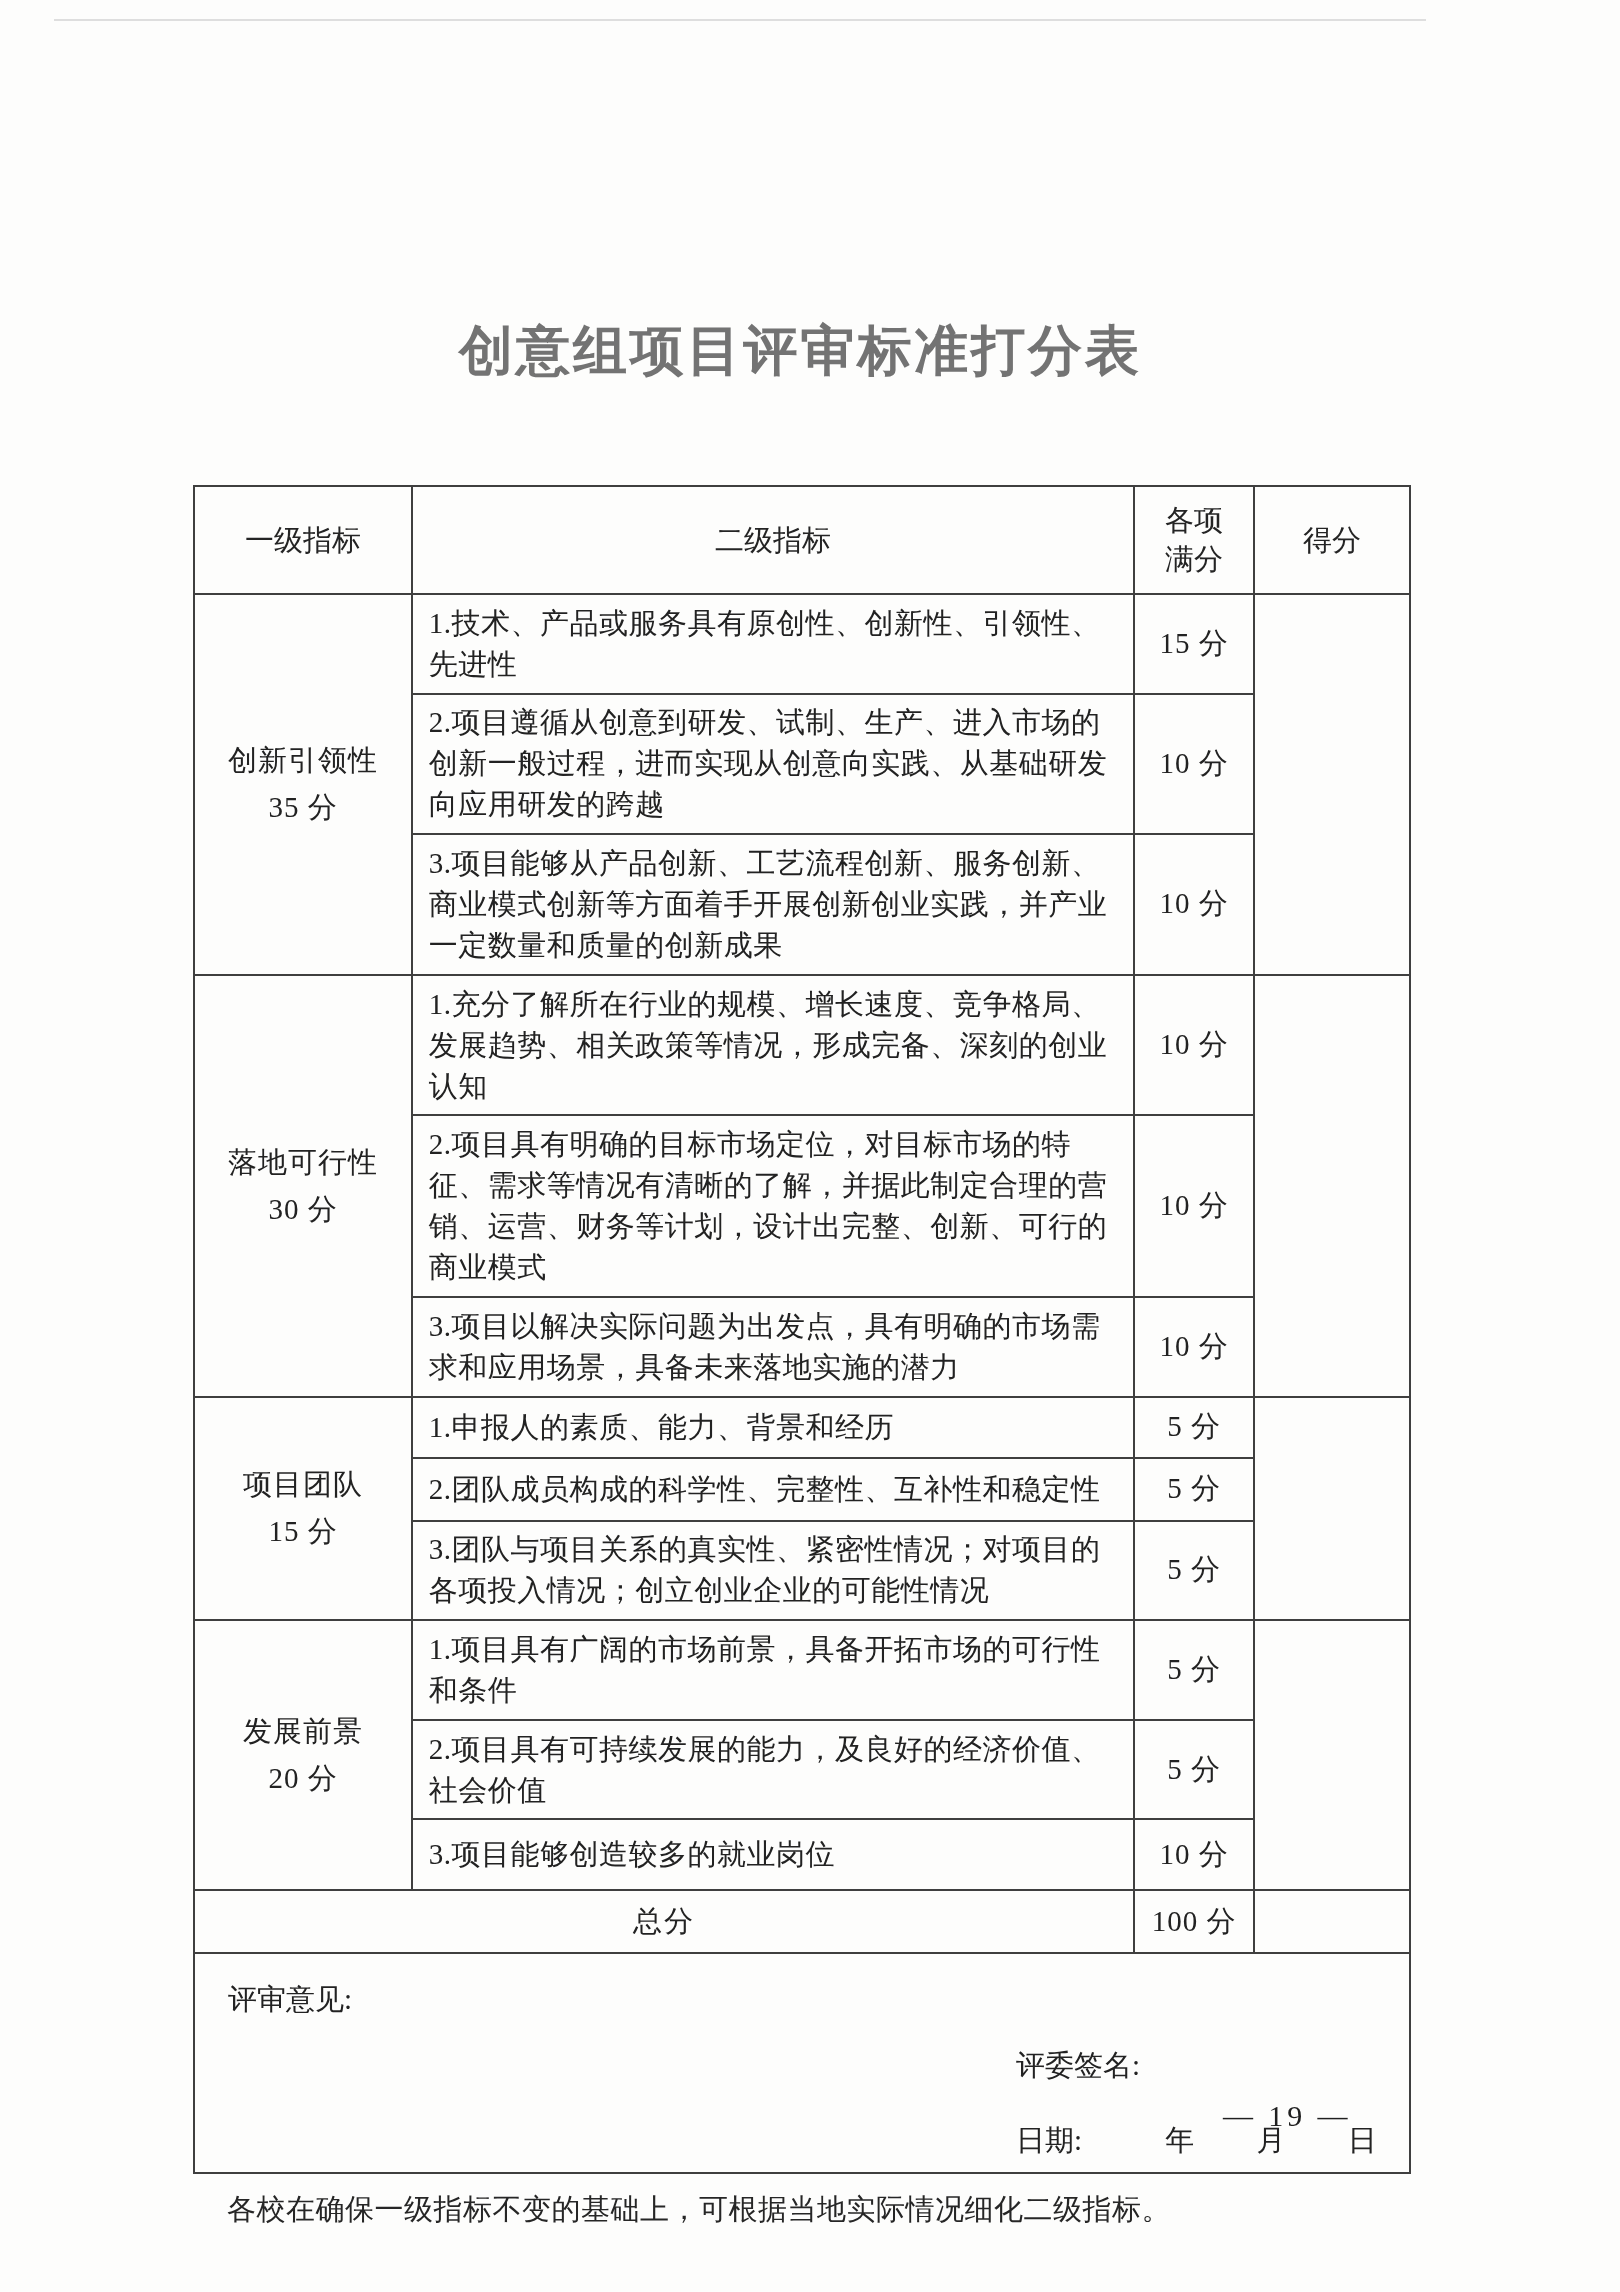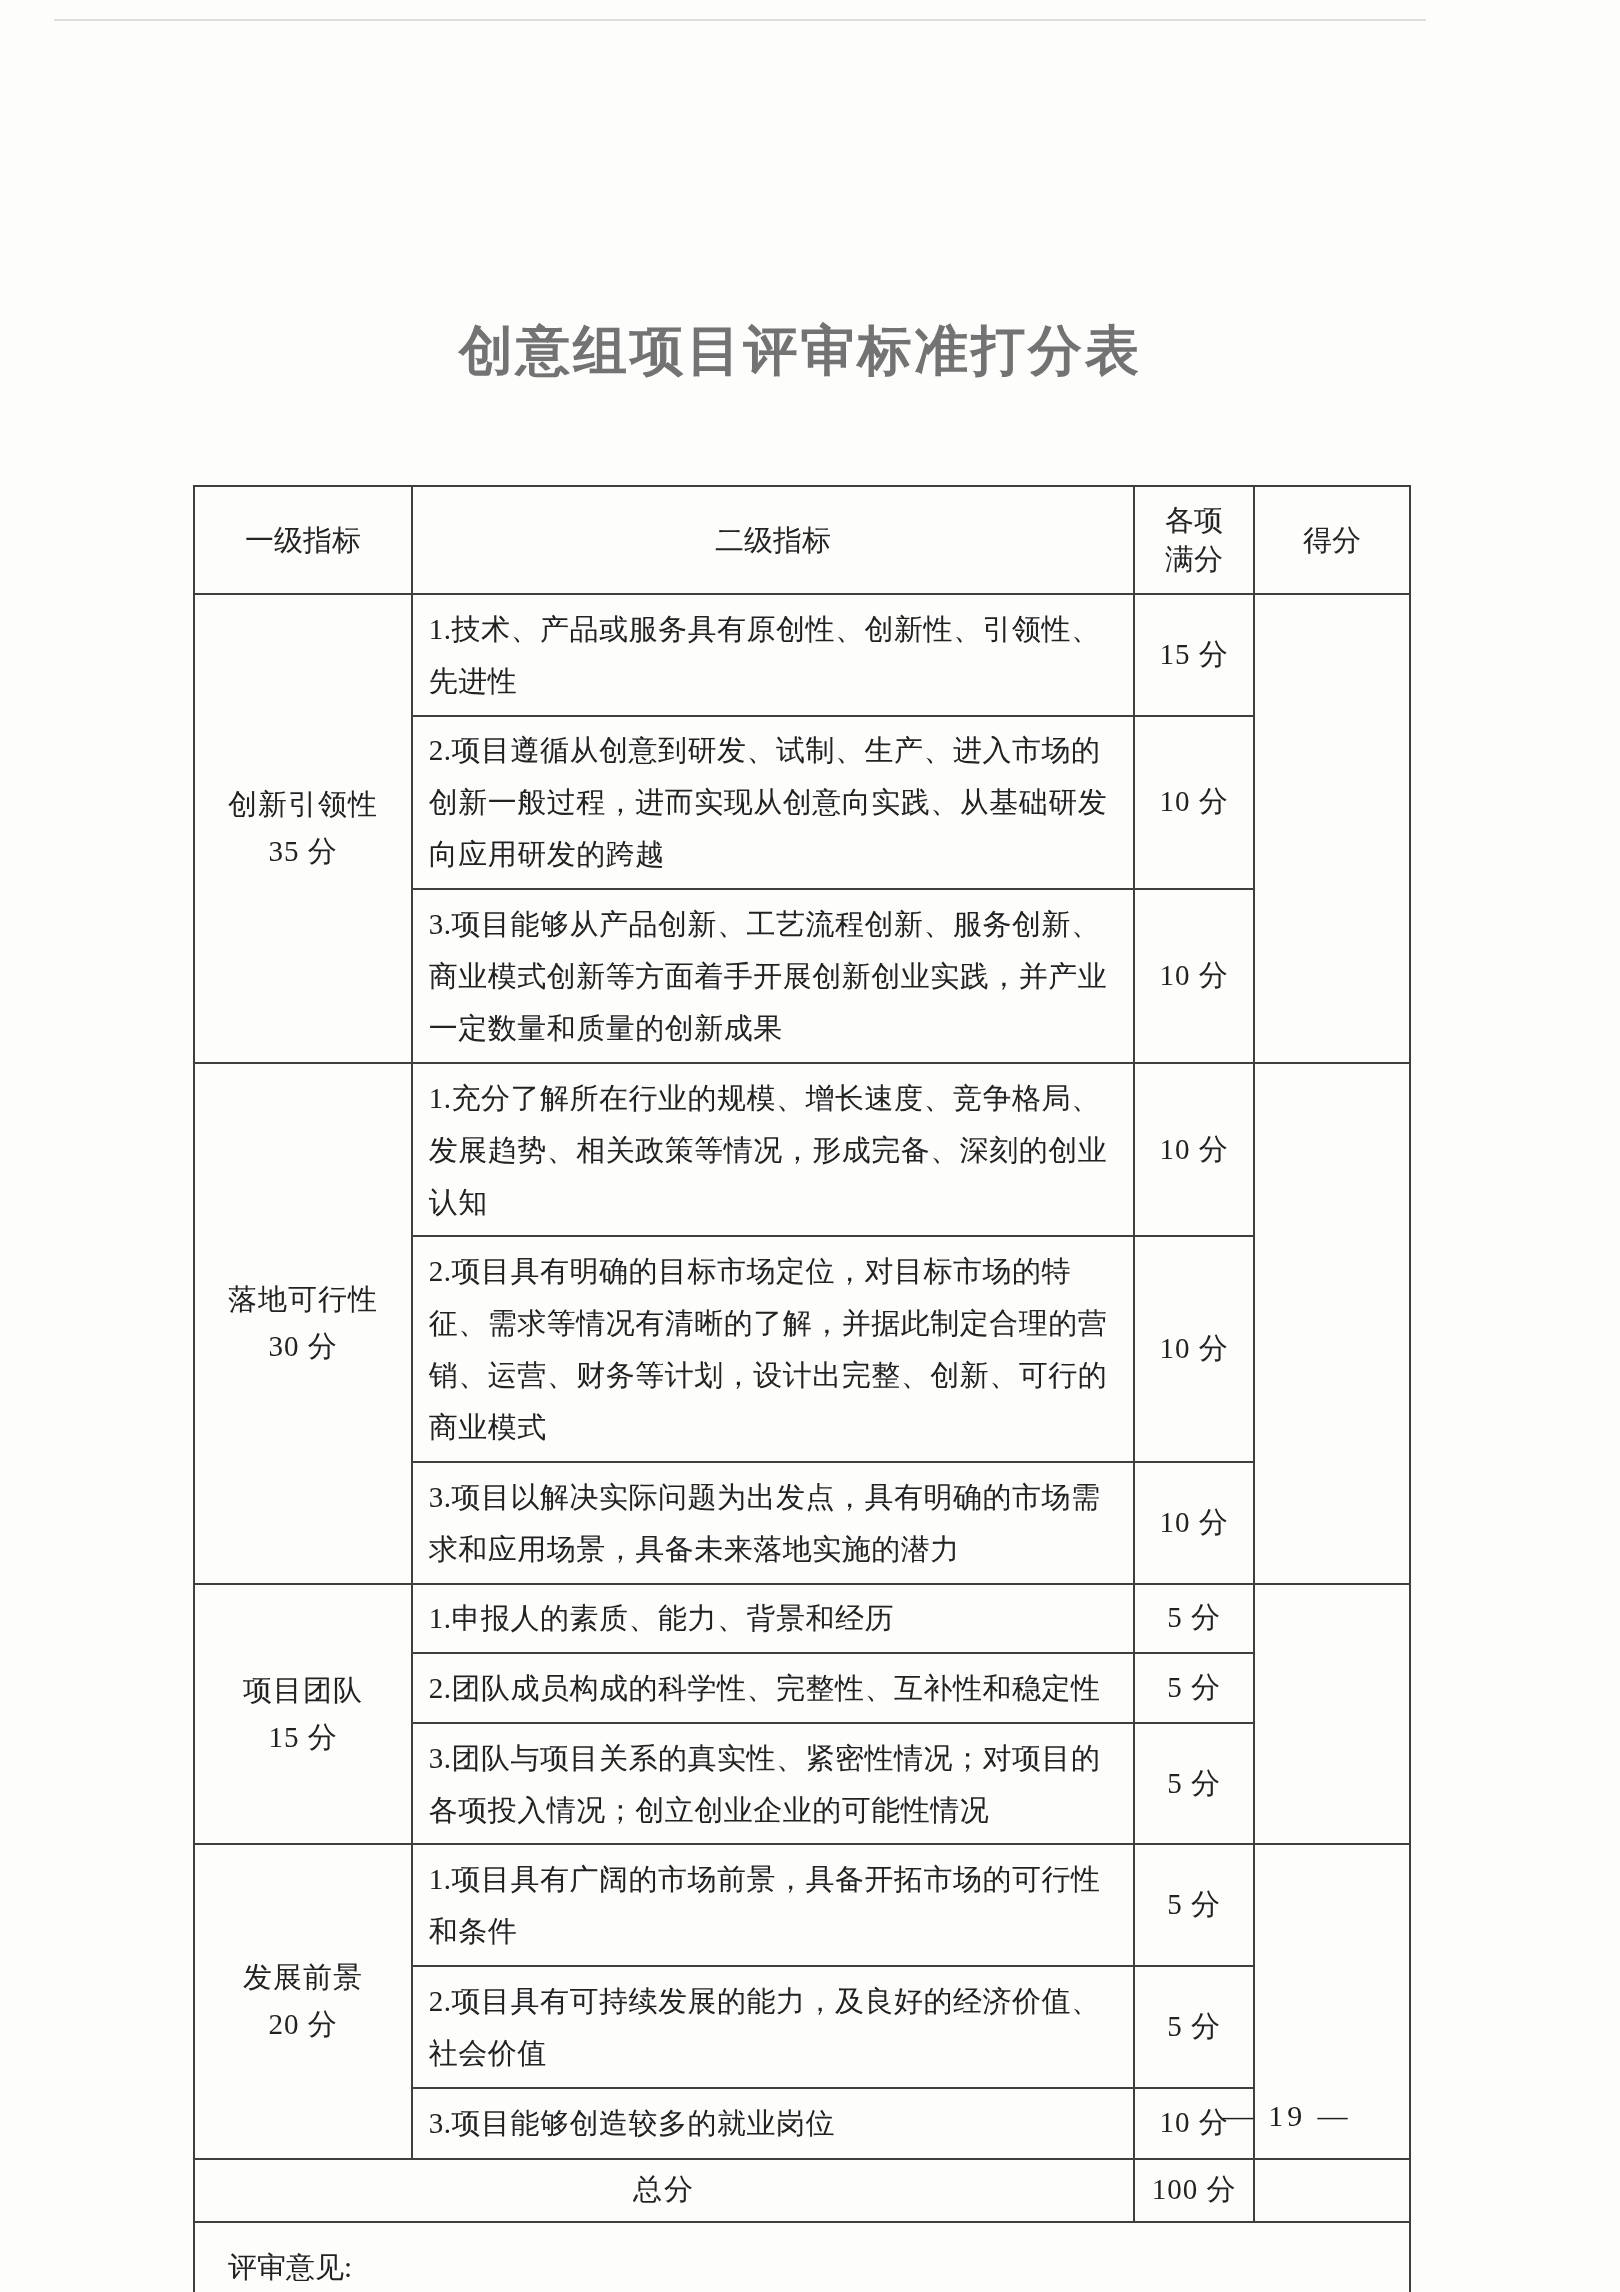--- a/index.html
+++ b/index.html
@@ -54,21 +54,21 @@
     line-height: 39px;
     color: #242424;
   }
   td.cat {
     text-align: center;
     line-height: 47px;
     letter-spacing: 1px;
   }
   td.crit {
     padding: 7.8px 11.8px 7.8px 15.7px;
-    line-height: 52px;
+    line-height: 41px;
     text-align: left;
     letter-spacing: 0.5px;
   }
   td.score {
     text-align: center;
     letter-spacing: 1px;
   }
   td.result { background: transparent; }
   td.total-label {
     text-align: center;
@@ -223,16 +223,17 @@
           <span>日期:</span>
           <span class="u-year">年</span>
           <span class="u-month">月</span>
           <span class="u-day">日</span>
         </div>
       </td>
     </tr>
   </tbody>
     </table>
 
+  <div class="footnote">各校在确保一级指标不变的基础上，可根据当地实际情况细化二级指标。</div>
 
   <div class="page-number">— 19 —</div>
 </div>
 
 
 </body></html>

